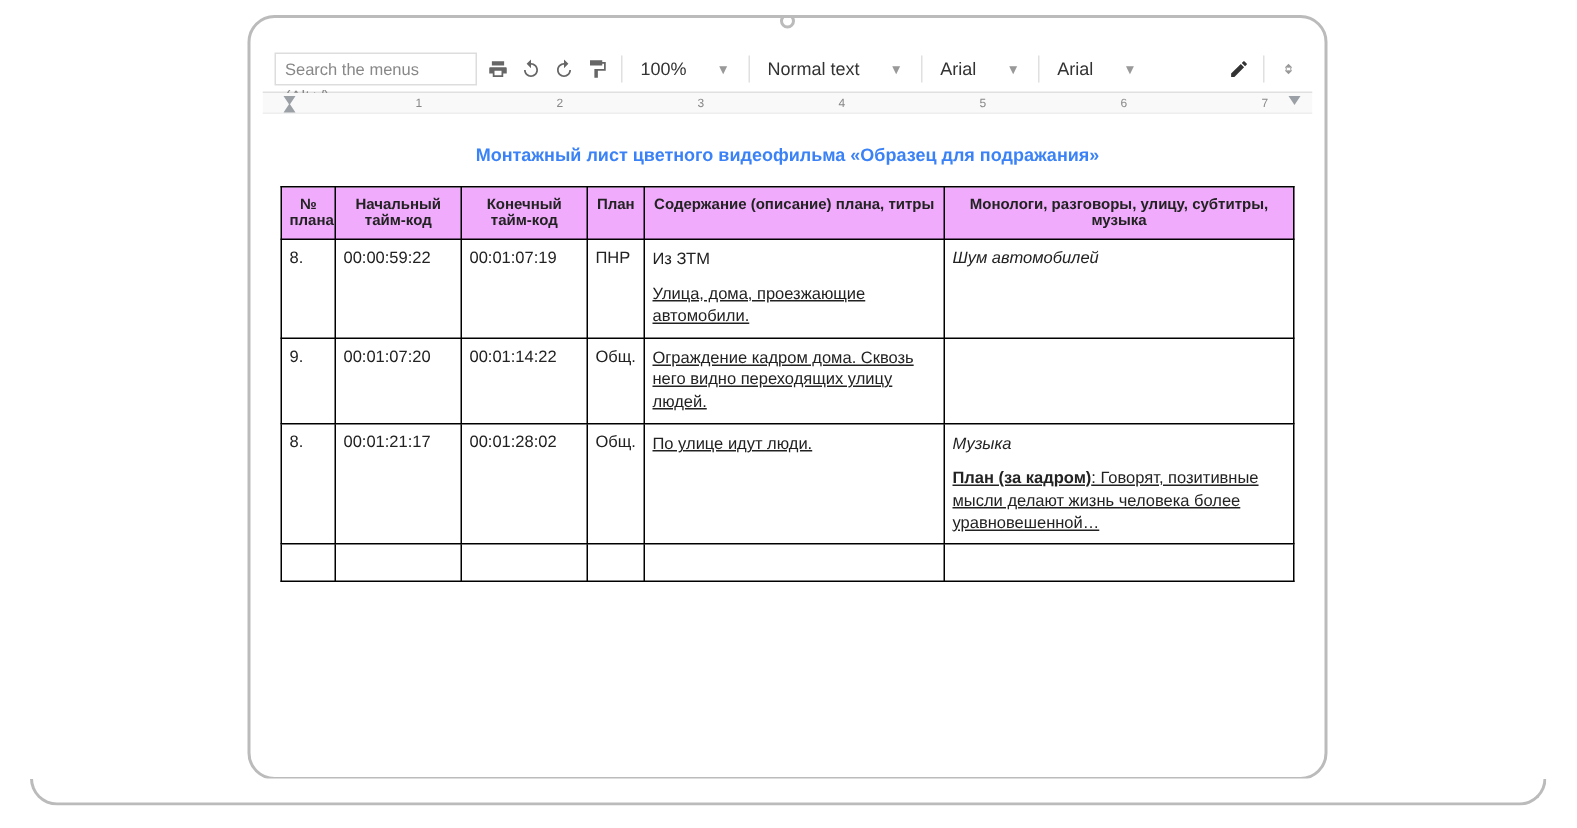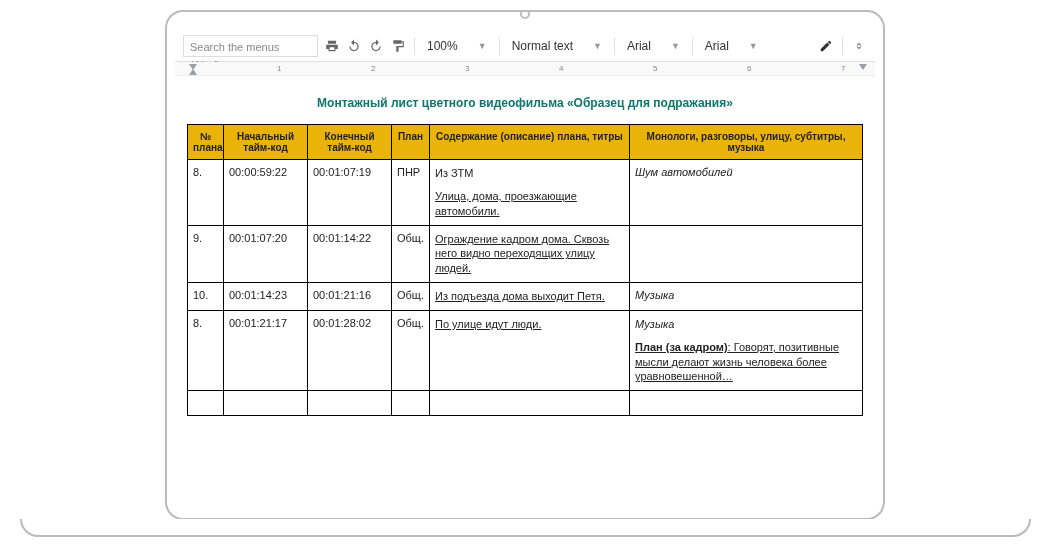--- a/index.html
+++ b/index.html
@@ -18,25 +18,25 @@
   .tb-dropdown { display: flex; align-items: center; gap: 20px; padding: 0 4px; font-size: 12px; color: #333; }
   .tb-dropdown .chev { font-size: 9px; color: #999; }
   .pen { margin-left: auto; }
 
   .ruler { height: 14px; background: #f9f9f9; border-bottom: 1px solid #eee; position: relative; font-size: 8px; color: #888; }
   .ruler .mark { position: absolute; top: 2px; }
   .ruler .marker-down { position: absolute; top: 2px; width: 0; height: 0; border-left: 4px solid transparent; border-right: 4px solid transparent; border-top: 6px solid #9aa0a6; }
   .ruler .marker-up { position: absolute; bottom: 0; width: 0; height: 0; border-left: 4px solid transparent; border-right: 4px solid transparent; border-bottom: 6px solid #9aa0a6; }
 
   .doc-area { padding: 20px 12px 0 12px; height: calc(100% - 46px); overflow: hidden; }
-  .doc-title { text-align: center; color: #0f766e; font-size: 12px; font-weight: bold; margin-bottom: 14px; }
+  .doc-title { text-align: center; color: #3b82f6; font-size: 12px; font-weight: bold; margin-bottom: 14px; }
 
   table.shot { border-collapse: collapse; width: 100%; font-size: 11px; color: #222; table-layout: fixed; }
   table.shot th, table.shot td { border: 1px solid #000; padding: 6px 5px; vertical-align: top; text-align: left; }
-  table.shot th { background: #eab308; font-weight: bold; text-align: center; font-size: 10px; }
+  table.shot th { background: #f0abfc; font-weight: bold; text-align: center; font-size: 10px; }
   .col-n { width: 36px; }
   .col-tc { width: 84px; }
   .col-plan { width: 38px; }
   .col-desc { width: 200px; }
   .col-mono { }
   td p { margin-bottom: 8px; line-height: 1.35; }
   td p:last-child { margin-bottom: 0; text-decoration: underline; }
   em.sound { }
 </style>
 </head>
@@ -153,30 +153,20 @@
             <td>9.</td>
             <td>00:01:07:20</td>
             <td>00:01:14:22</td>
             <td>Общ.</td>
             <td>
                 <p>Ограждение кадром дома. Сквозь него видно переходящих улицу людей.</p>
               </td>
             <td></td>
           </tr>
           <tr>
-            <td>10.</td>
-            <td>00:01:14:23</td>
-            <td>00:01:21:16</td>
-            <td>Общ.</td>
-            <td>
-                <p>Из подъезда дома выходит Петя.</p>
-              </td>
-            <td><em class="sound">Музыка</em></td>
-          </tr>
-          <tr>
             <td>8.</td>
             <td>00:01:21:17</td>
             <td>00:01:28:02</td>
             <td>Общ.</td>
             <td>
                 <p>По улице идут люди.</p>
               </td>
             <td>
               <p><em class="sound">Музыка</em></p>
               <p><strong>План (за кадром)</strong><span>: Говорят, позитивные мысли делают жизнь человека более уравновешенной…</span></p>

